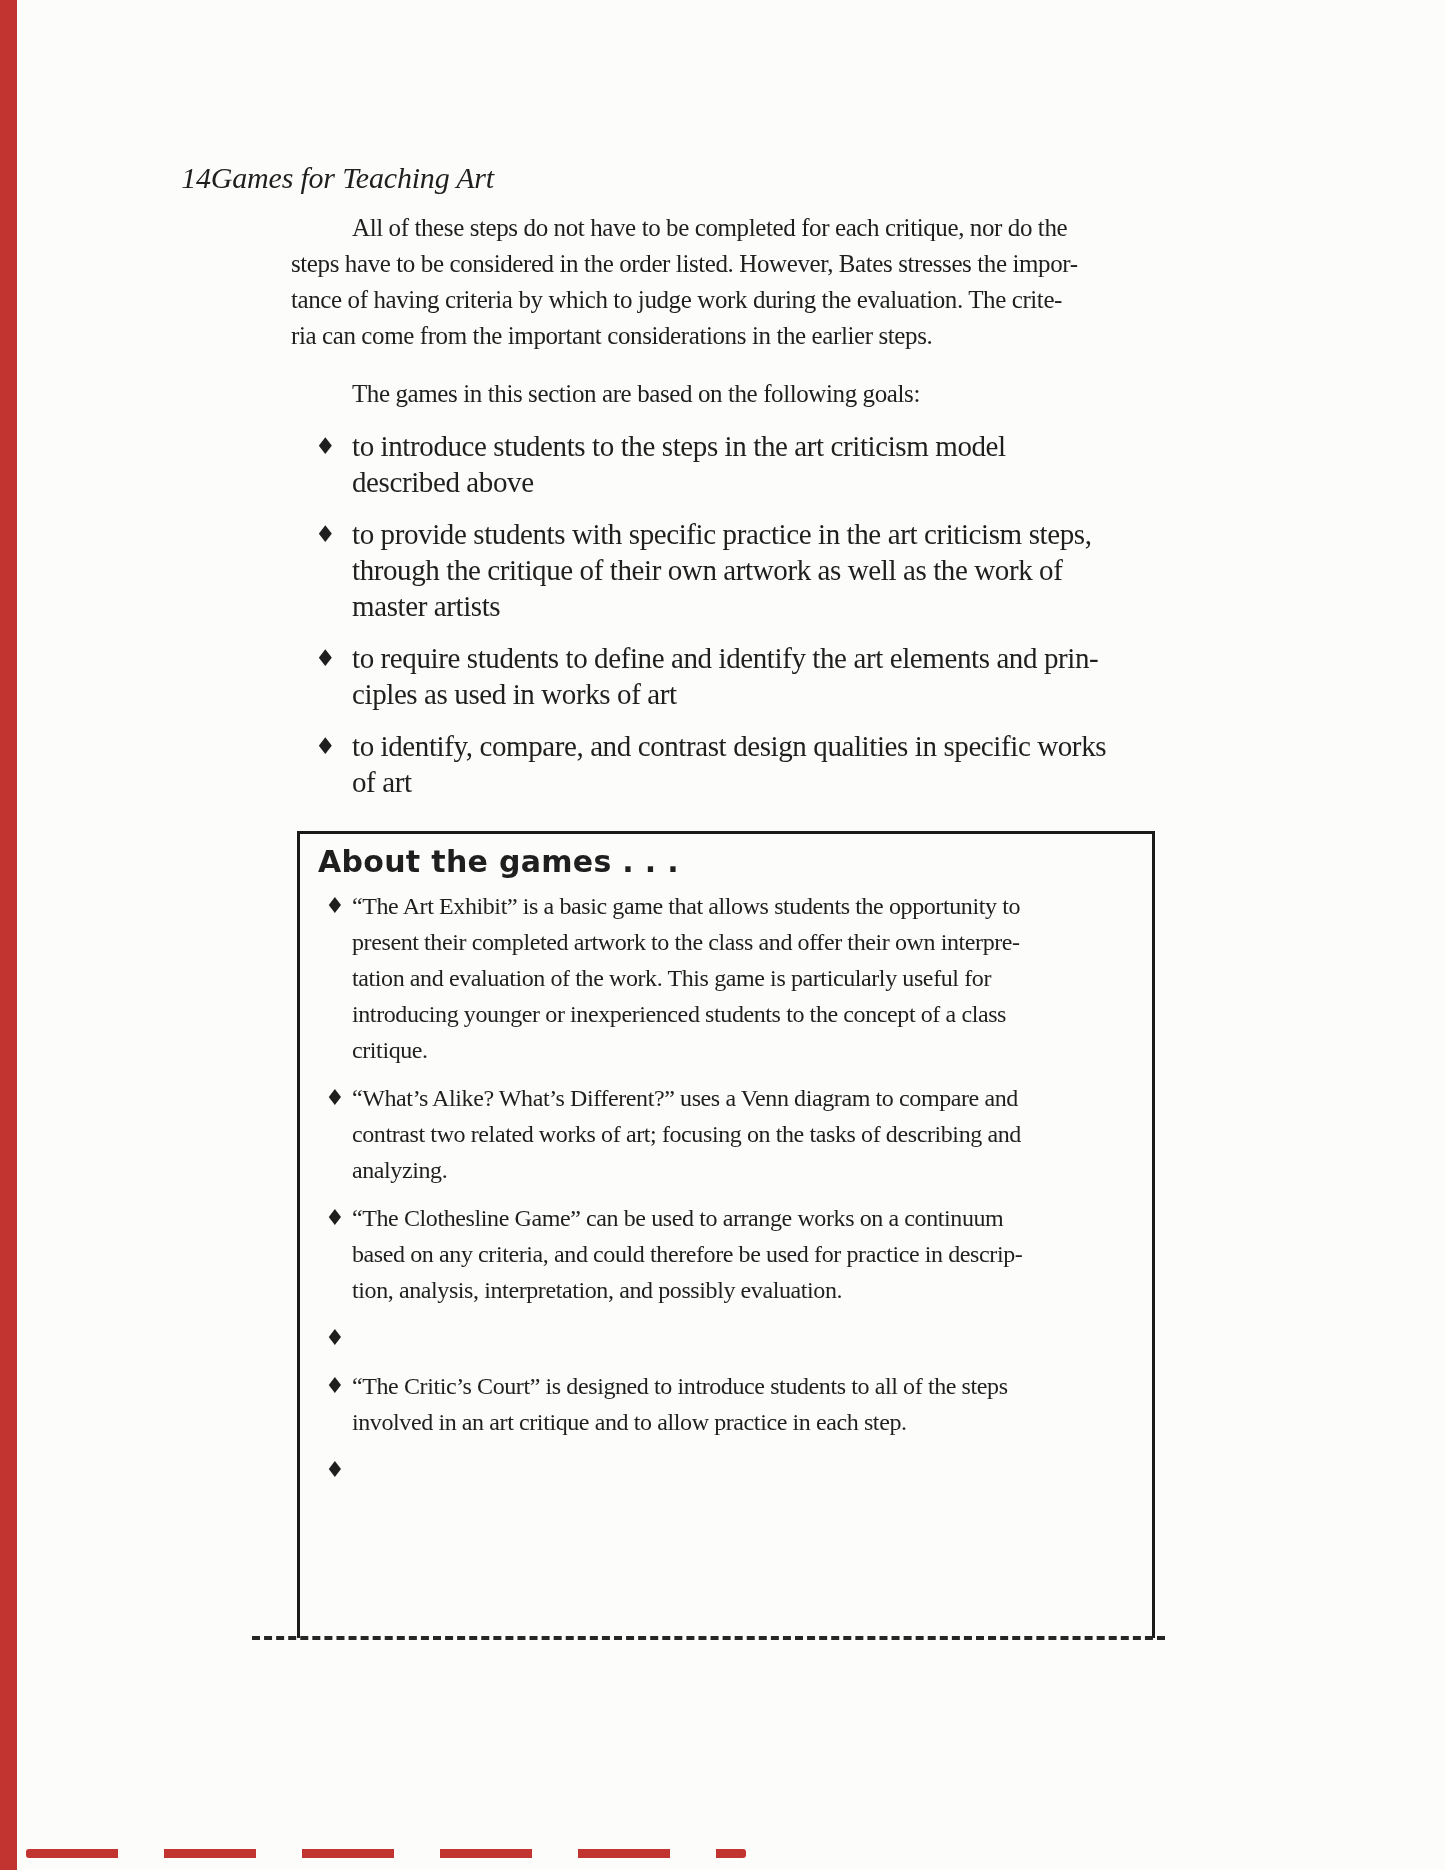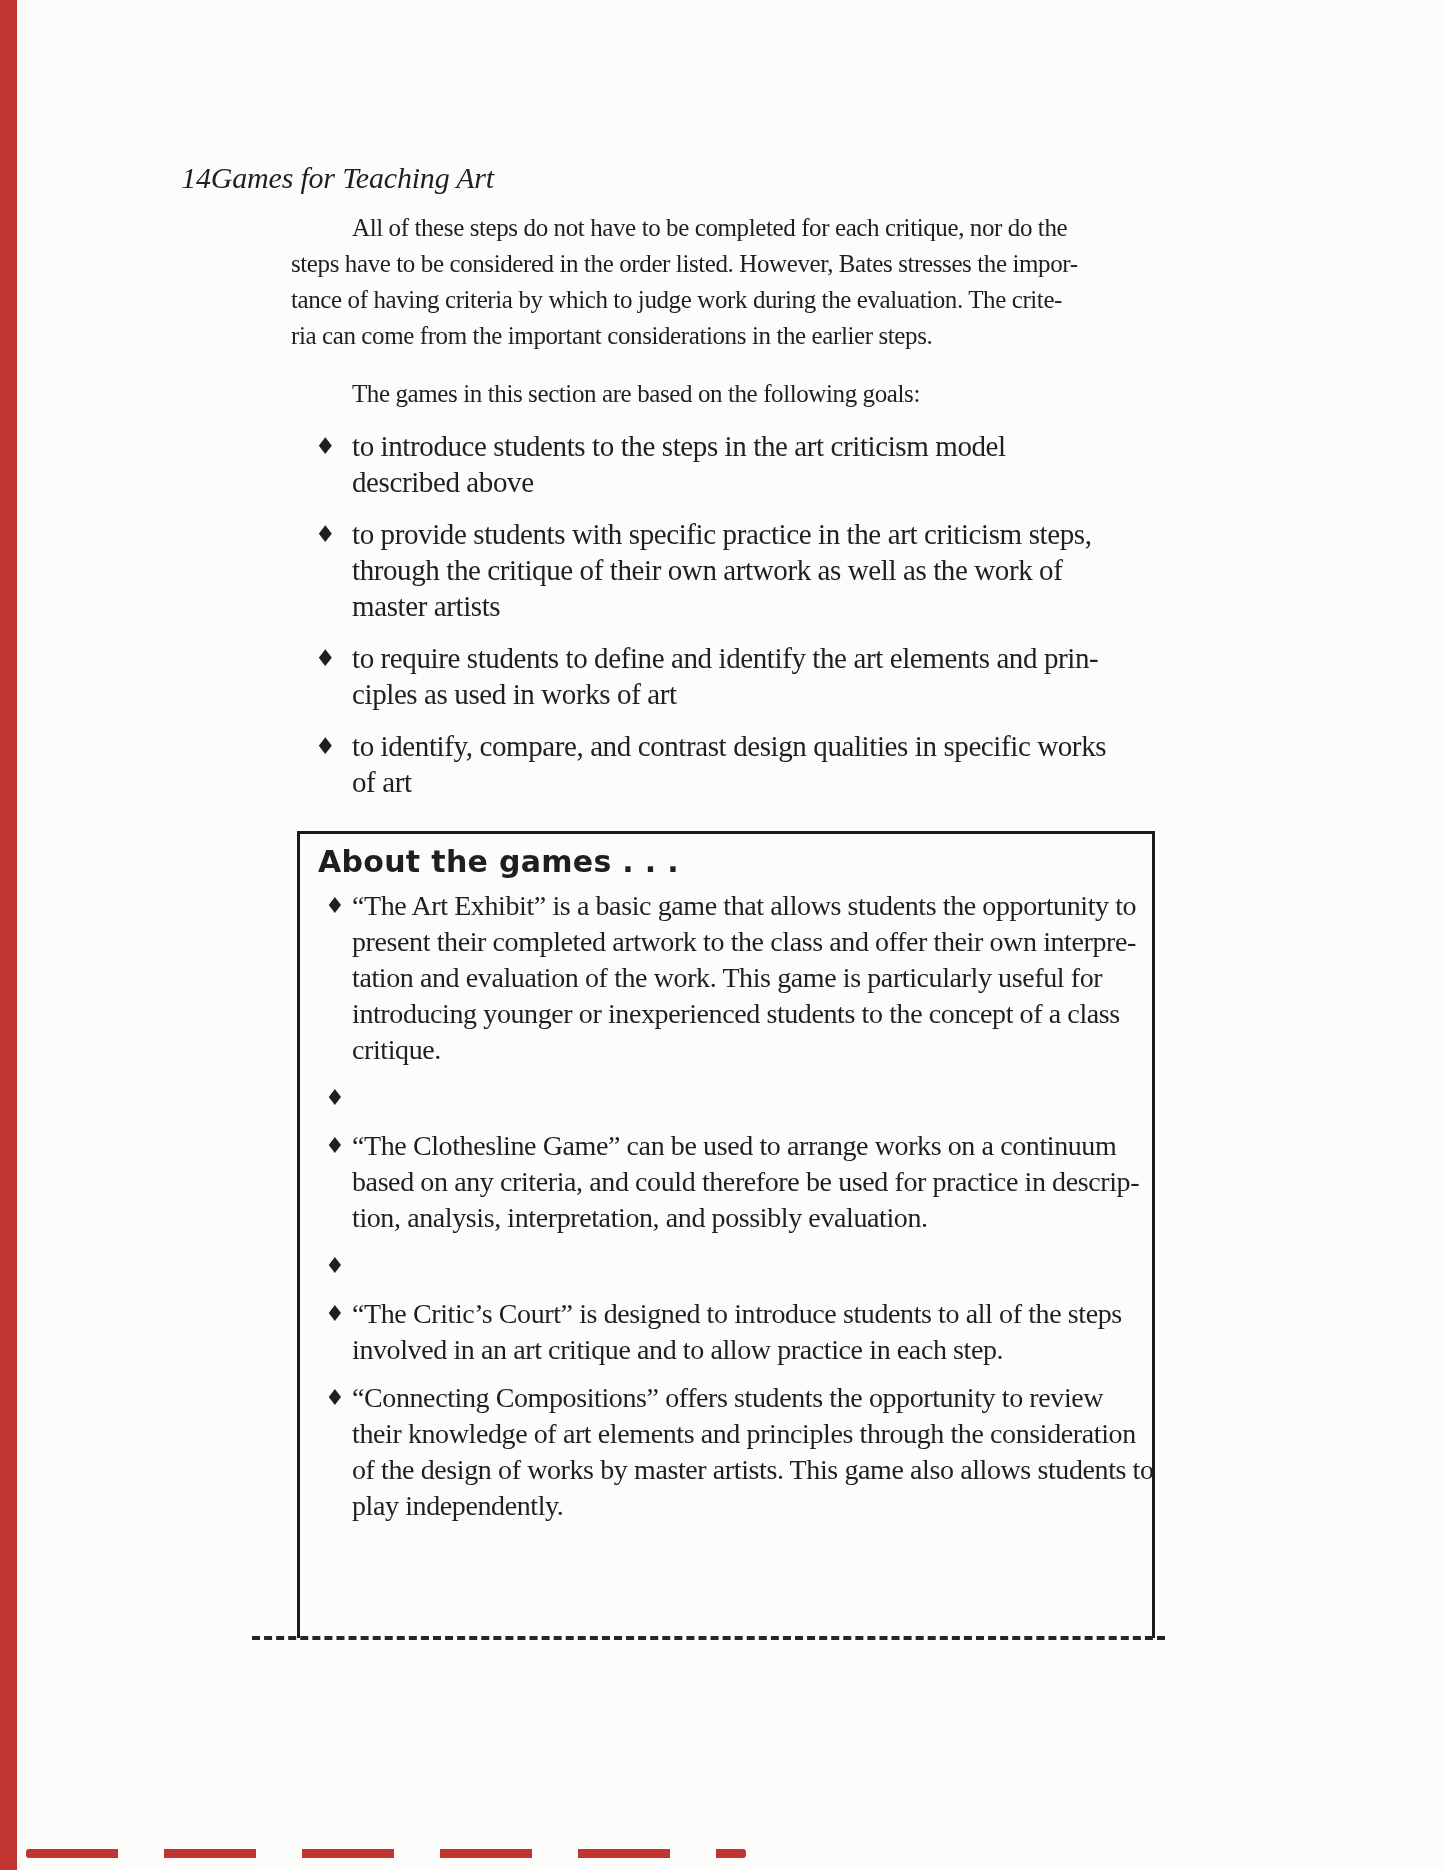--- a/index.html
+++ b/index.html
@@ -77,21 +77,21 @@
   }
   .box-list li{
     display:flex;align-items:flex-start;
     margin:0 0 12px 0;
   }
   .box-list .diamond{
     flex:0 0 27px;font-size:22px;line-height:36px;
     font-family:"DejaVu Sans",sans-serif;
   }
   .box-list .item-text{
-    font-size:28px;line-height:36px;letter-spacing:-0.4px;white-space:pre;
+    font-size:24px;line-height:36px;letter-spacing:-0.4px;white-space:pre;
   }
   .box-list .item-text i{font-style:italic;}
 </style>
 </head>
 <body>
 
 <div class="page">
 
   <div class="red-edge"></div>
   <div class="red-bottom-dashes"></div>
@@ -136,40 +136,39 @@
       <li>
         <span class="diamond">♦</span>
         <span class="item-text">“The Art Exhibit” is a basic game that allows students the opportunity to
 present their completed artwork to the class and offer their own interpre-
 tation and evaluation of the work. This game is particularly useful for
 introducing younger or inexperienced students to the concept of a class
 critique.</span>
       </li>
       <li>
         <span class="diamond">♦</span>
+        <span class="item-text">“What’s Alike? What’s Different?” uses a Venn diagram to compare and
+contrast two related works of art; focusing on the tasks of describing and
+analyzing.</span>
       </li>
       <li>
         <span class="diamond">♦</span>
         <span class="item-text">“The Clothesline Game” can be used to arrange works on a continuum
 based on any criteria, and could therefore be used for practice in descrip-
 tion, analysis, interpretation, and possibly evaluation.</span>
       </li>
       <li>
         <span class="diamond">♦</span>
       </li>
       <li>
         <span class="diamond">♦</span>
         <span class="item-text">“The Critic’s Court” is designed to introduce students to all of the steps
 involved in an art critique and to allow practice in each step.</span>
       </li>
       <li>
         <span class="diamond">♦</span>
-        <span class="item-text">“Connecting Compositions” offers students the opportunity to review
-their knowledge of art elements and principles through the consideration
-of the design of works by master artists. This game also allows students to
-play independently.</span>
       </li>
     </ul>
   </div>
 
   <div class="box-bottom-line"></div>
 
 </div>
 
 </body></html>

